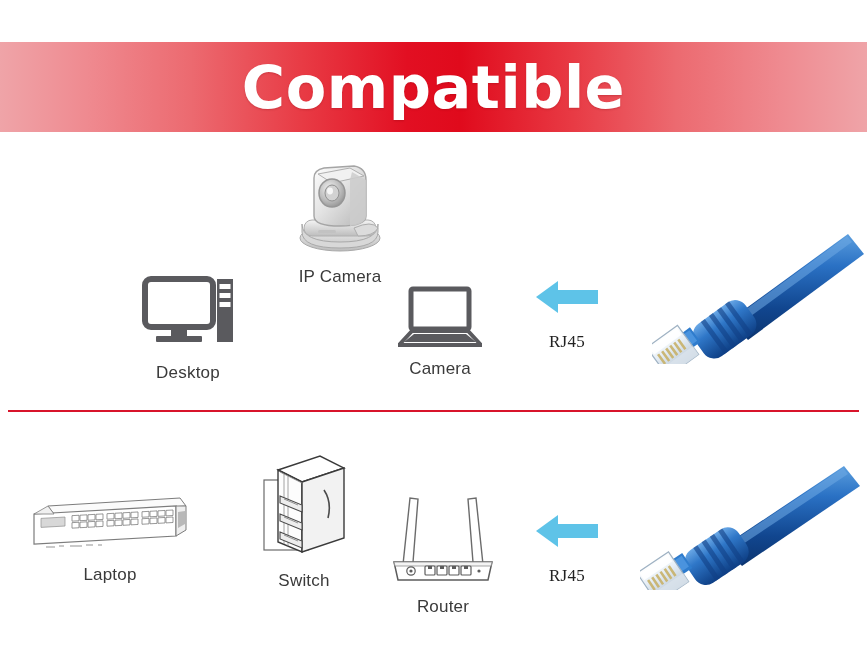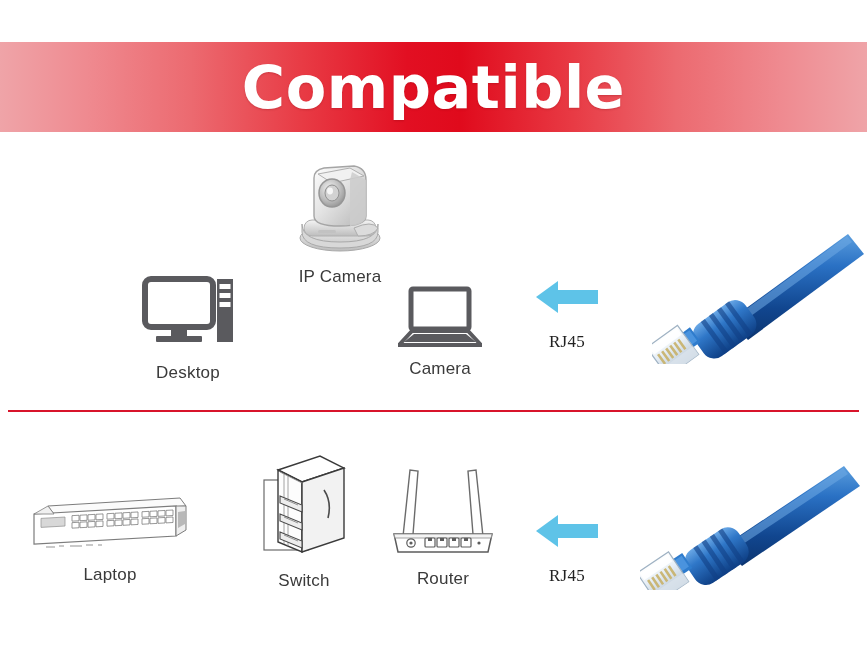--- a/index.html
+++ b/index.html
@@ -87,21 +87,21 @@
   
   #node-tv       { left: 58px;  top: 162px; }
   #node-camera   { left: 288px; top: 158px; }
   #node-desktop  { left: 142px; top: 276px; }
   #node-laptop   { left: 398px; top: 286px; }
   #arrow-top     { left: 534px; top: 278px; }
   #cable-top     { left: 652px; top: 232px; }
 
   #node-switch   { left: 30px;  top: 492px; }
   #node-server   { left: 258px; top: 452px; }
-  #node-router   { left: 388px; top: 458px; }
+  #node-router   { left: 388px; top: 486px; }
   #arrow-bottom  { left: 534px; top: 512px; }
   #cable-bottom  { left: 640px; top: 462px; }
 
   .arrow-wrap { display: flex; flex-direction: column; align-items: center; }
 </style>
 </head>
 <body>
 
 <div id="page">
 

